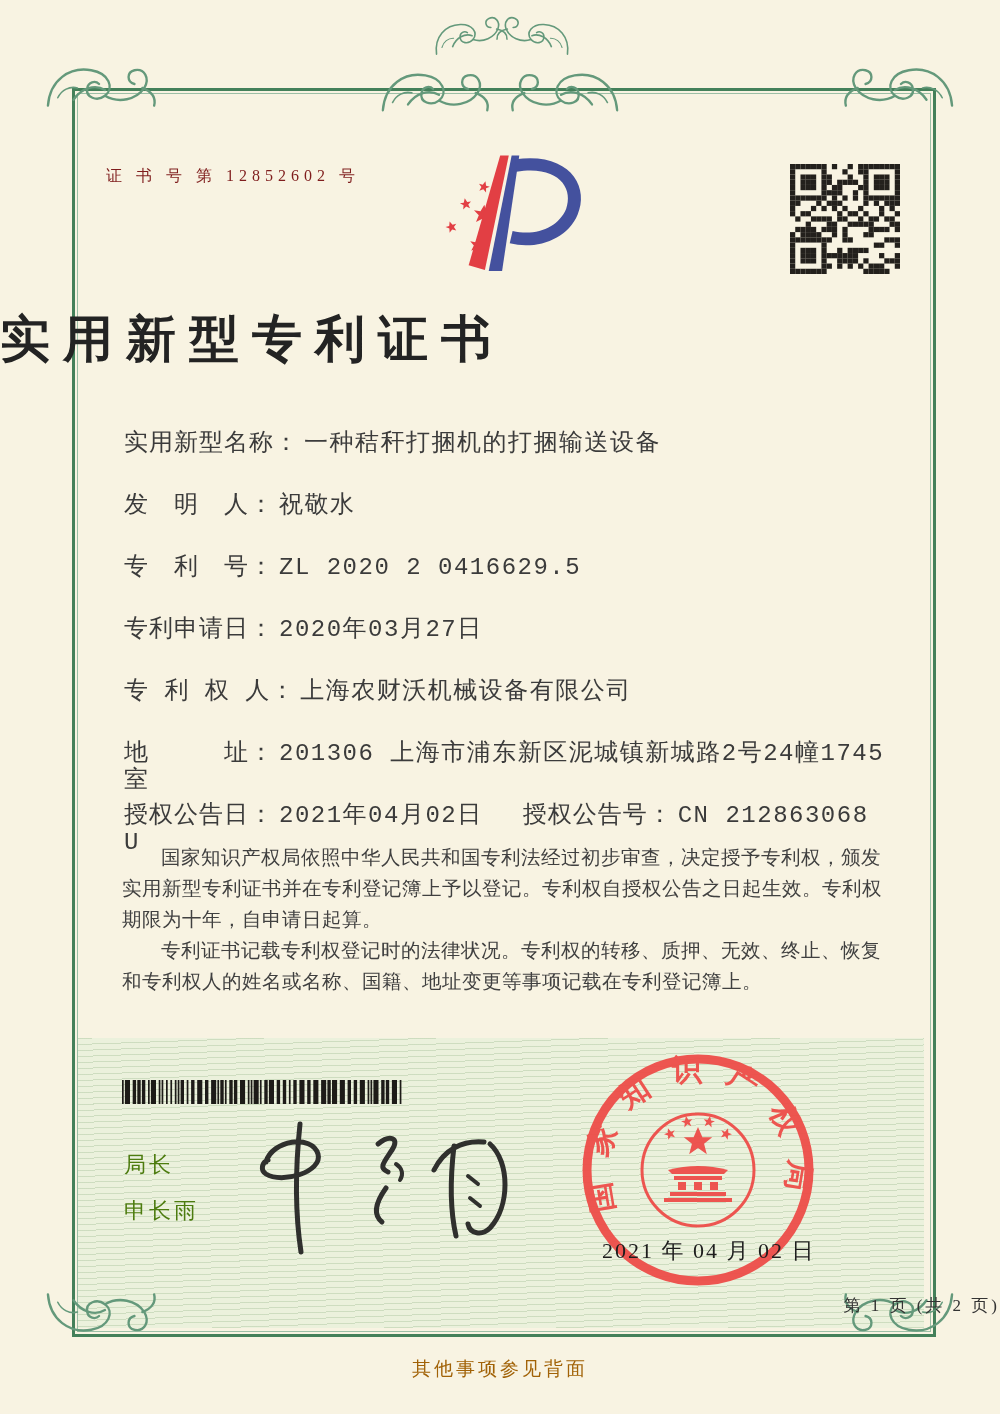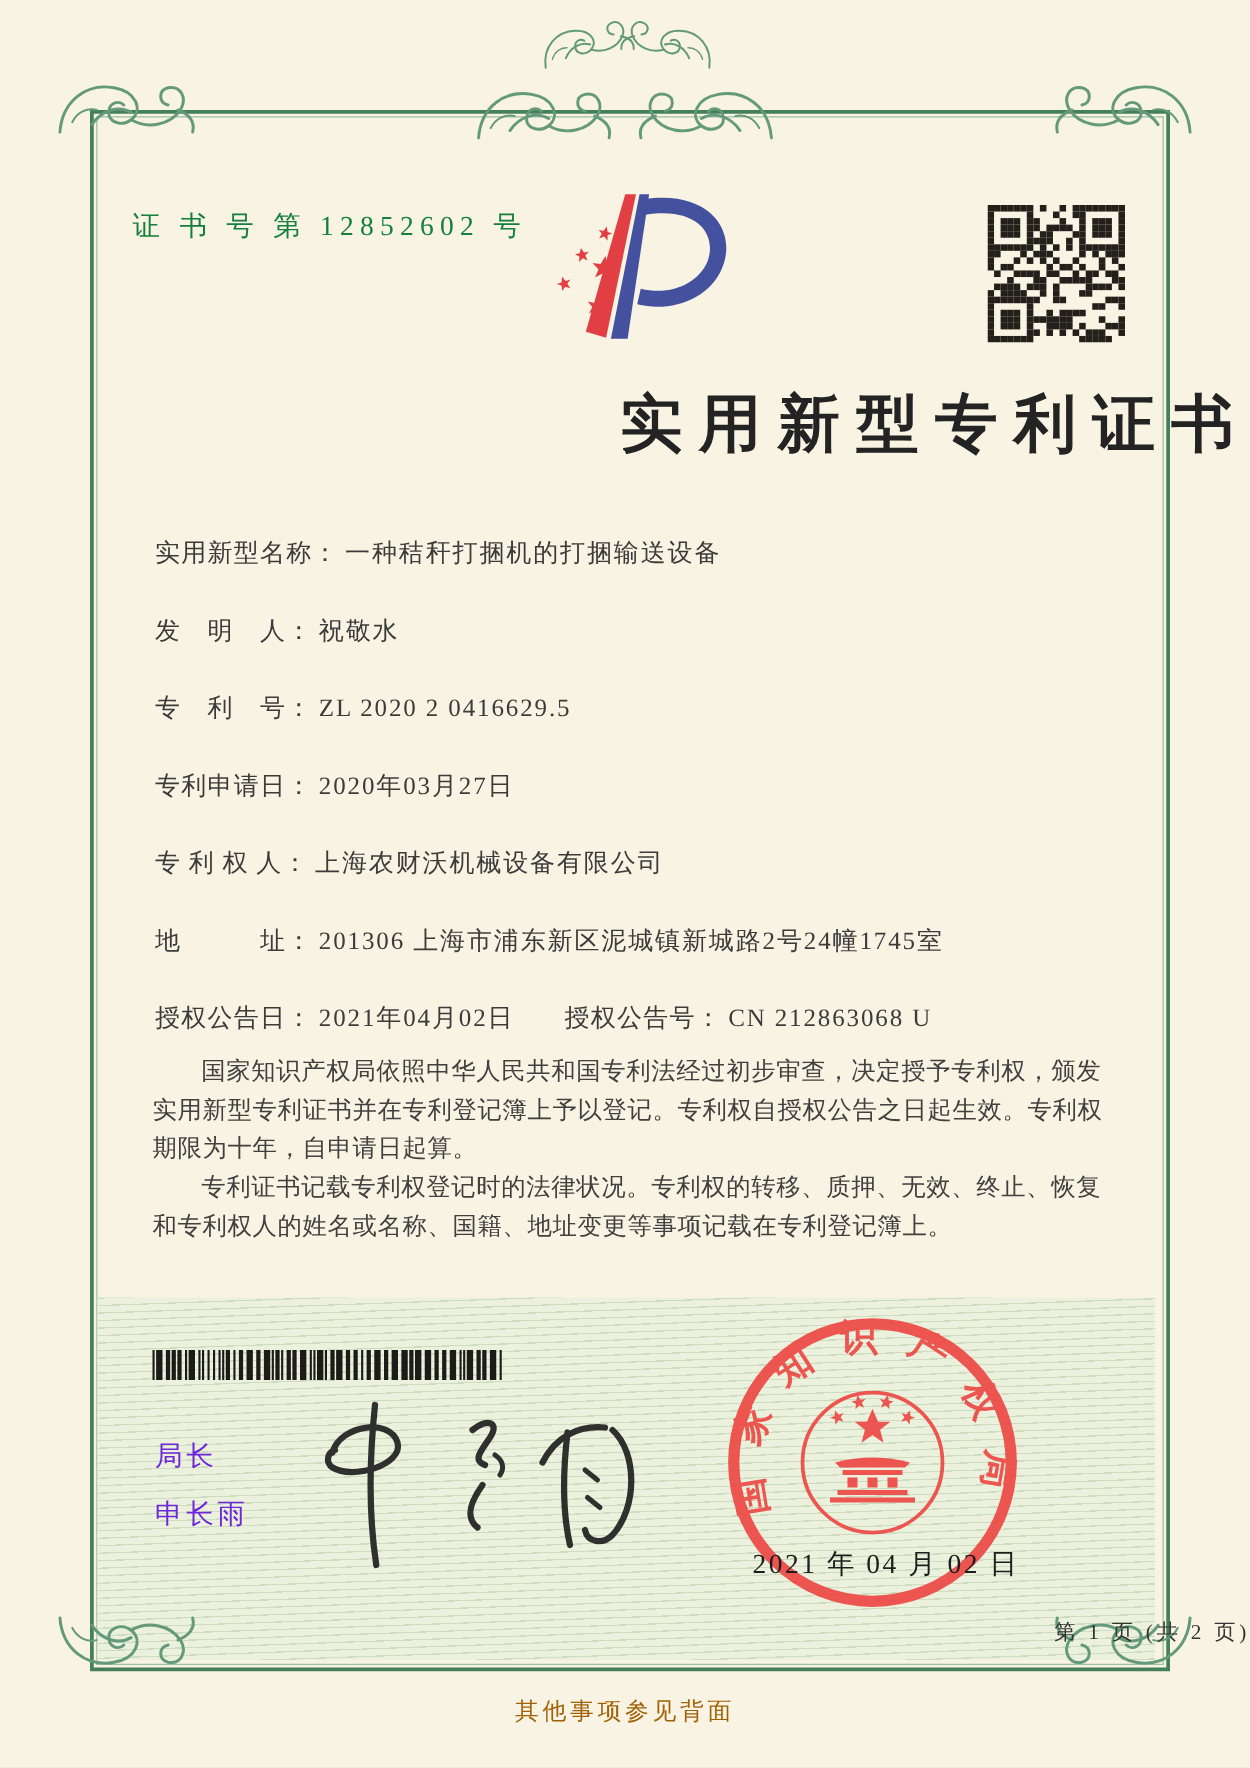--- a/index.html
+++ b/index.html
@@ -8,40 +8,40 @@
         font-family:"Liberation Serif","DejaVu Serif",serif;color:#2e2e2e;}
   
   .frame{position:absolute;left:72px;top:88px;width:858px;height:1243px;
          border:3px solid #44805a;}
   .frame::before{content:"";position:absolute;inset:2px;border:1px solid #9cbfa6;}
   
   .band{position:absolute;left:78px;top:1038px;width:846px;height:290px;
         background:#ebf1dc;
         background-image:repeating-linear-gradient(178deg,rgba(130,168,118,.28) 0 1px,rgba(0,0,0,0) 1px 6px);}
   
-  .cert-no{position:absolute;left:106px;top:166px;font-size:22px;letter-spacing:5px;color:#15803d;}
+  .cert-no{position:absolute;left:106px;top:166px;font-size:16px;letter-spacing:5px;color:#7f1d1d;}
   .logo{position:absolute;left:418px;top:148px;width:172px;height:142px;}
   .qr{position:absolute;left:790px;top:164px;width:110px;height:110px;}
   .qr svg{width:110px;height:110px;}
   .qr rect{fill:#23201c;}
-  .title{position:absolute;left:0;top:306px;width:100%;text-align:right;
+  .title{position:absolute;left:0;top:306px;width:100%;text-align:left;
          font-size:50px;font-weight:700;letter-spacing:13px;color:#232323;}
   
-  .fields{position:absolute;left:124px;top:430px;width:770px;font-size:20px;color:#3b3b3b;}
+  .fields{position:absolute;left:124px;top:430px;width:770px;font-size:24px;color:#3b3b3b;font-family:Liberation Mono, monospace;}
   .row{height:62px;line-height:27px;letter-spacing:1px;}
   .row .val{margin-left:5px;letter-spacing:1.5px;}
   .grant-pair2{margin-left:40px;text-align:right;}
   
   .paras{position:absolute;left:122px;top:842px;width:766px;
          font-size:19.5px;line-height:31px;color:#404040;letter-spacing:.5px;}
   .paras p{margin:0;text-indent:2em;}
   
   .barcode{position:absolute;left:120px;top:1080px;width:285px;height:24px;}
   .barcode rect{fill:#1d1b18;}
-  .director{position:absolute;left:124px;top:1150px;font-size:22px;letter-spacing:3px;color:#6d28d9;}
+  .director{position:absolute;left:124px;top:1150px;font-size:22px;letter-spacing:3px;color:#4d7c0f;}
   .director div{margin-bottom:16px;}
   .signature{position:absolute;left:238px;top:1110px;width:300px;height:150px;}
   .seal{position:absolute;left:578px;top:1050px;width:240px;height:240px;opacity:.93;}
   .seal-date{position:absolute;left:602px;top:1236px;font-size:22px;letter-spacing:2px;color:#1d1d1d;z-index:3;font-family:Liberation Serif, serif;}
   .page-info{position:absolute;left:0;top:1294px;width:100%;text-align:right;
              font-size:17px;letter-spacing:3px;color:#333;}
   .footer-note{position:absolute;left:0;top:1356px;width:100%;text-align:center;
                font-size:19px;letter-spacing:3px;color:#a16207;}
   
   .orn{position:absolute;color:#64997b;}

